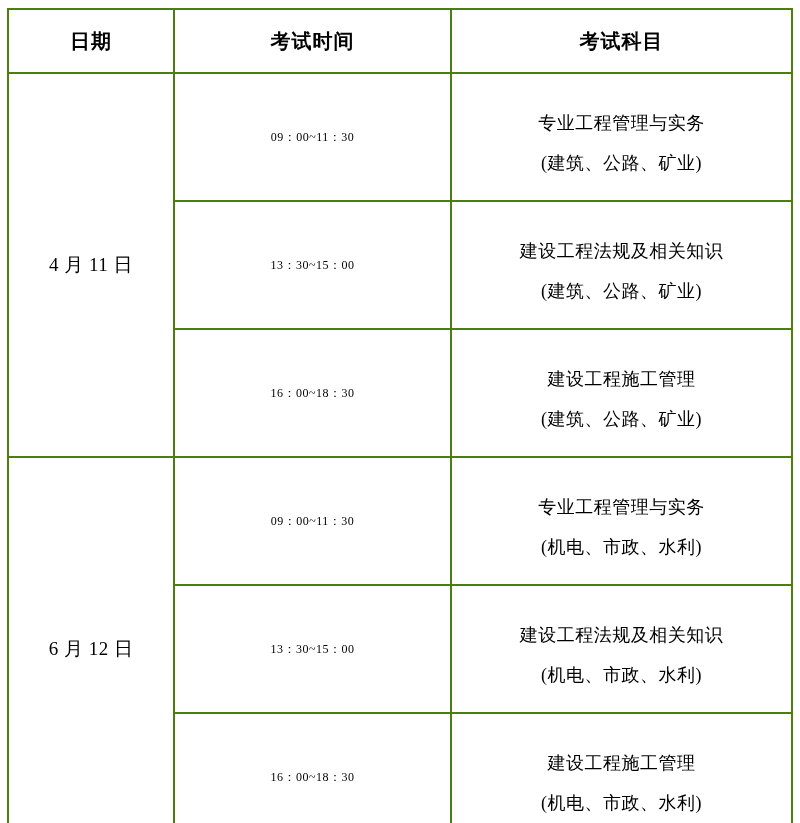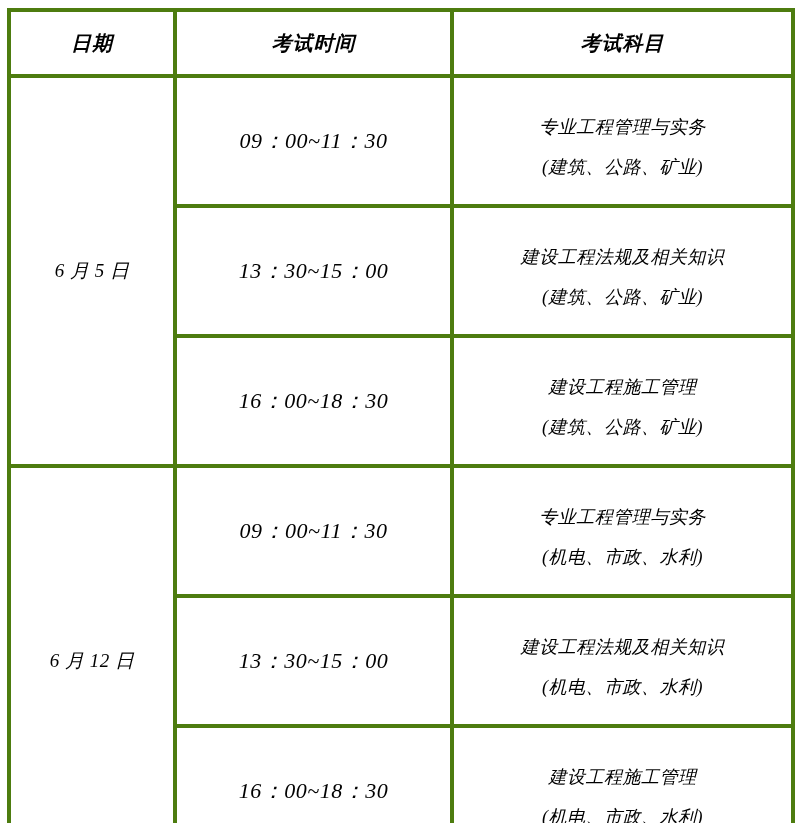--- a/index.html
+++ b/index.html
@@ -21,44 +21,43 @@
     box-sizing: border-box;
   }
   table.exam-table {
     border-collapse: collapse;
     width: 786px;
     margin: 8px 7px 0 7px;
     table-layout: fixed;
   }
   table.exam-table td,
   table.exam-table th {
-    border: 4px solid #4d7c0f;
+    border: 2px solid #4d7c0f;
     text-align: center;
     vertical-align: middle;
     padding: 0;
-    font-style: italic;
   }
   
   col.c-date { width: 166px; }
   col.c-time { width: 277px; }
   col.c-subject { width: 341px; }
 
   thead th {
     height: 62px;
     font-weight: bold;
     font-size: 20px;
     letter-spacing: 1px;
     font-family: "Liberation Serif", "DejaVu Serif", serif;
   }
   td.date-cell {
     font-size: 19px;
     letter-spacing: 0.5px;
   }
   td.time-cell {
-    font-size: 22px;
+    font-size: 12px;
     letter-spacing: 0.5px;
     white-space: nowrap;
   }
   td.subject-cell {
     font-size: 18px;
     line-height: 1.2;
     padding: 10px 6px;
   }
   td.subject-cell .subject-main {
     display: block;
@@ -87,21 +86,21 @@
     <thead>
       <tr>
         <th>日期</th>
         <th>考试时间</th>
         <th>考试科目</th>
       </tr>
     </thead>
     <tbody>
 
       <tr class="exam-row">
-        <td class="date-cell" rowspan="3">6 月 5 日</td>
+        <td class="date-cell" rowspan="3">4 月 11 日</td>
         <td class="time-cell">09：00~11：30</td>
         <td class="subject-cell">
           <span class="subject-main">专业工程管理与实务</span>
           <span class="subject-sub">(建筑、公路、矿业)</span>
         </td>
       </tr>
       <tr class="exam-row">
         <td class="time-cell">13：30~15：00</td>
         <td class="subject-cell">
           <span class="subject-main">建设工程法规及相关知识</span>

